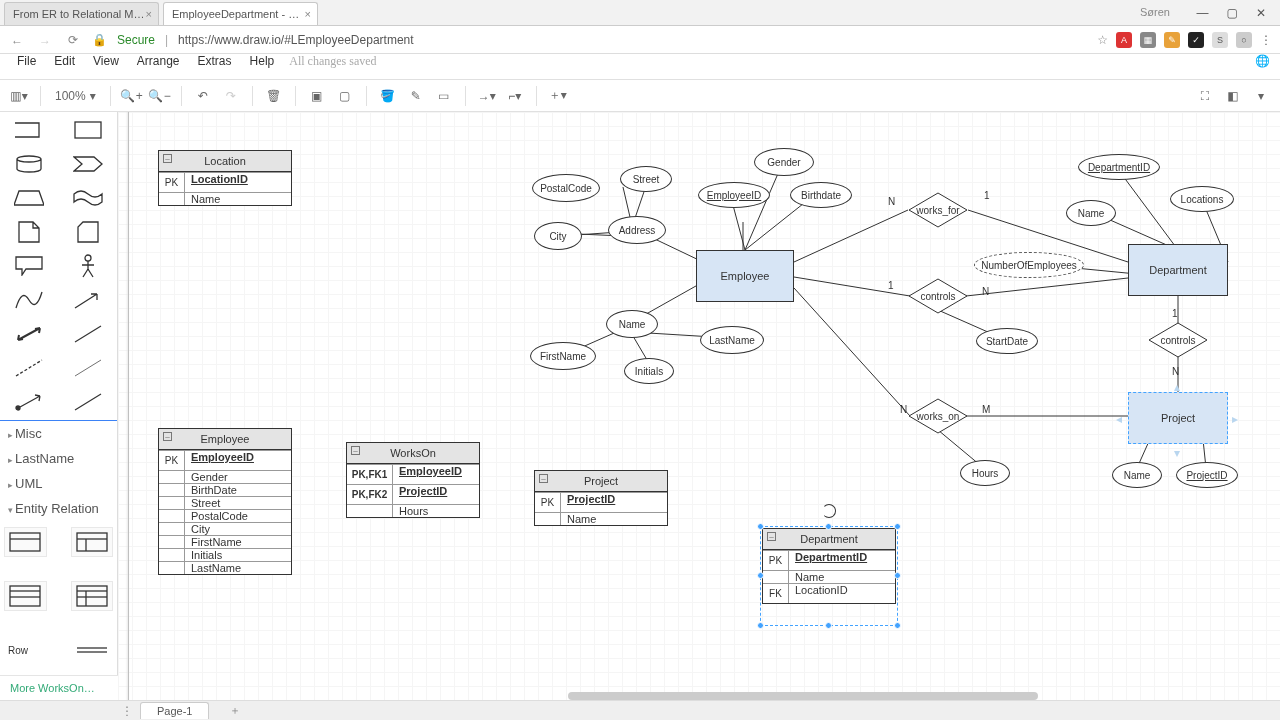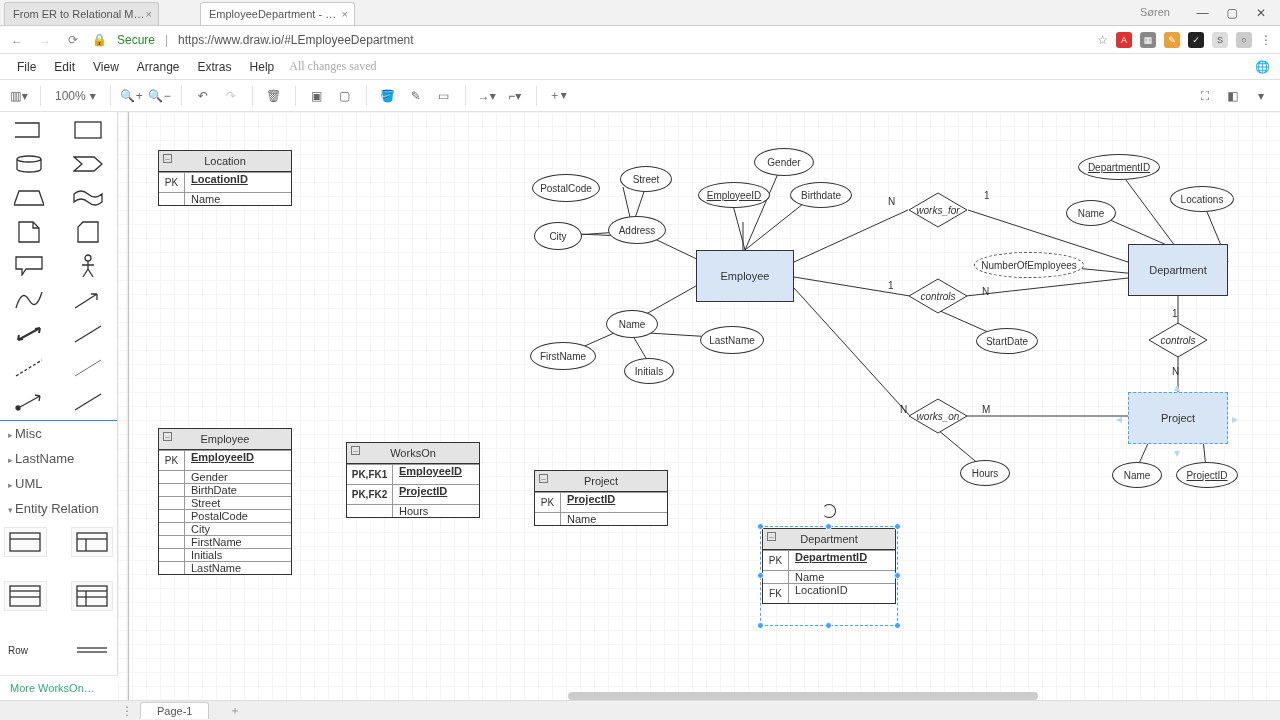--- a/index.html
+++ b/index.html
@@ -1,30 +1,30 @@
 <!DOCTYPE html>
 <html><head>
 <meta charset="utf-8">
 <style>
   *{box-sizing:border-box;margin:0;padding:0;font-family:"Segoe UI",Arial,sans-serif;}
   body{width:1280px;height:720px;overflow:hidden;background:#fff;position:relative;font-size:12px;color:#333;}
   
-  .browser-tabs{height:26px;background:#f2f2f2;display:flex;align-items:flex-end;border-bottom:1px solid #ccc;gap:37px;}
+  .browser-tabs{height:26px;background:#f2f2f2;display:flex;align-items:flex-end;border-bottom:1px solid #ccc;}
   .tab{height:23px;width:155px;background:#fff;border:1px solid #c8c8c8;border-bottom:none;border-top-left-radius:3px;border-top-right-radius:3px;display:flex;align-items:center;padding:0 8px;font-size:11px;color:#555;margin-left:4px;position:relative;}
   .tab.inactive{background:#e4e4e4;}
   .tab .x{position:absolute;right:6px;color:#888;}
   .win-controls{position:absolute;right:0;top:0;display:flex;gap:18px;padding:6px 14px;color:#555;}
   .addr-bar{height:28px;display:flex;align-items:center;padding:0 8px;gap:10px;border-bottom:1px solid #ddd;}
   .nav-ico{color:#888;width:18px;text-align:center;}
   .secure{color:#2a8a2a;font-size:12px;}
   .url{color:#555;font-size:12px;}
   .addr-icons{position:absolute;right:8px;display:flex;gap:8px;align-items:center;}
   .ext-ico{width:16px;height:16px;border-radius:3px;display:inline-flex;align-items:center;justify-content:center;font-size:9px;color:#fff;}
   
-  .menu-bar{height:26px;display:flex;align-items:center;padding:0 8px;border-bottom:1px solid #e0e0e0;font-size:12px;}
+  .menu-bar{height:26px;display:flex;align-items:flex-start;padding:0 8px;border-bottom:1px solid #e0e0e0;font-size:12px;}
   .menu-bar .mi{padding:0 9px;color:#333;}
   .menu-bar .saved{color:#aaa;margin-left:6px;font-family:Liberation Serif, serif;}
   .globe{position:absolute;right:10px;color:#bbb;}
   
   .toolbar{height:32px;display:flex;align-items:center;padding:0 8px;border-bottom:1px solid #e0e0e0;gap:6px;color:#666;}
   .tsep{width:1px;height:20px;background:#e0e0e0;margin:0 4px;}
   .tico{width:22px;height:22px;display:inline-flex;align-items:center;justify-content:center;border-radius:2px;}
   .zoom{font-size:12px;padding:0 4px;display:flex;align-items:center;gap:4px;}
   .tool-right{position:absolute;right:8px;display:flex;gap:6px;}
   
@@ -59,21 +59,21 @@
   .tbl .row:first-of-type{border-top:none;}
   .tbl .key{width:26px;border-right:1px solid #999;text-align:center;padding:4px 2px;font-size:10px;}
   .tbl .keyw{width:46px;border-right:1px solid #999;text-align:center;padding:4px 2px;font-size:10px;font-weight:bold;}
   .tbl .val{flex:1;padding:0 6px;}
   .tbl .pk{font-weight:bold;text-decoration:underline;}
   .entity{position:absolute;border:1px solid #333;display:flex;align-items:center;justify-content:center;font-size:11px;}
   .entity.blue{background:#d7e5f5;}
   .attr{position:absolute;border:1px solid #333;border-radius:50%;background:#fff;display:flex;align-items:center;justify-content:center;font-size:10px;padding:0 4px;}
   .attr.key span{text-decoration:underline;}
   .attr.derived{border:1px dashed #555;}
-  .rel{position:absolute;font-style:italic;}
+  .rel{position:absolute;}
   .rel svg{overflow:visible;}
   .rel .lbl{position:absolute;left:50%;top:50%;transform:translate(-50%,-50%);font-size:10px;}
   .card{position:absolute;font-size:10px;}
   .sel{position:absolute;border:1px dashed #43a3ff;}
   .sel .h{position:absolute;width:7px;height:7px;background:#43a3ff;border:1px solid #fff;border-radius:50%;}
   .rot{position:absolute;width:14px;height:14px;border:1.3px solid #333;border-radius:50%;border-left-color:transparent;}
   svg.wires{position:absolute;inset:0;pointer-events:none;}
   svg.wires line,svg.wires path{stroke:#333;stroke-width:1;fill:none;}
 </style>
 </head>

